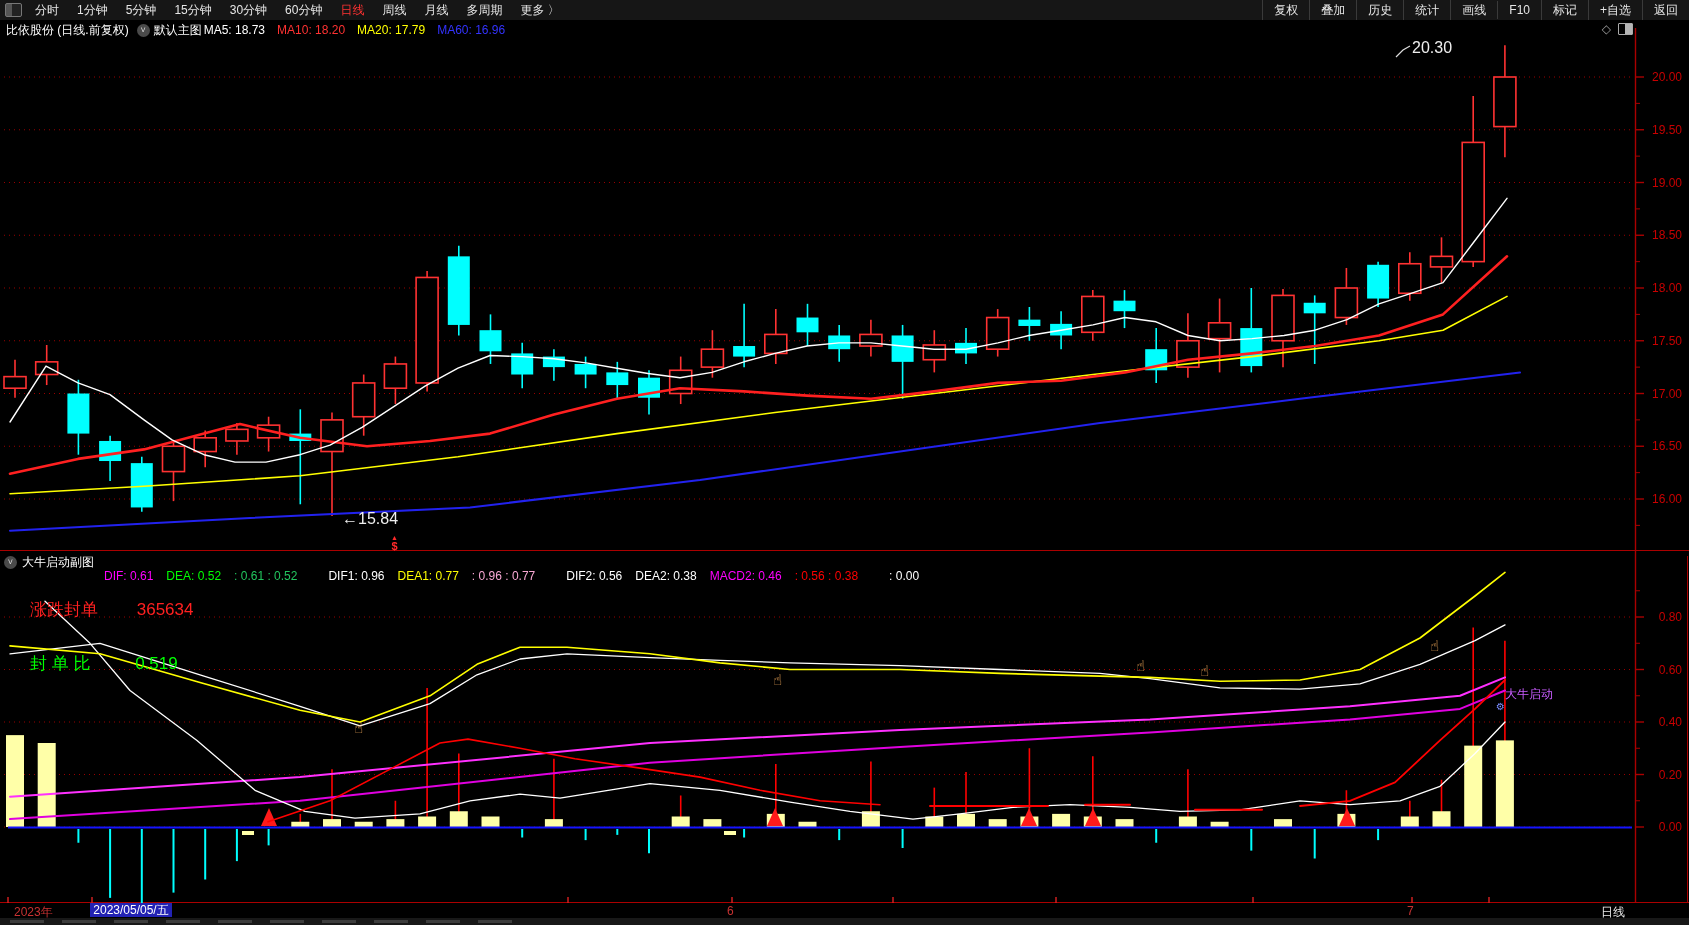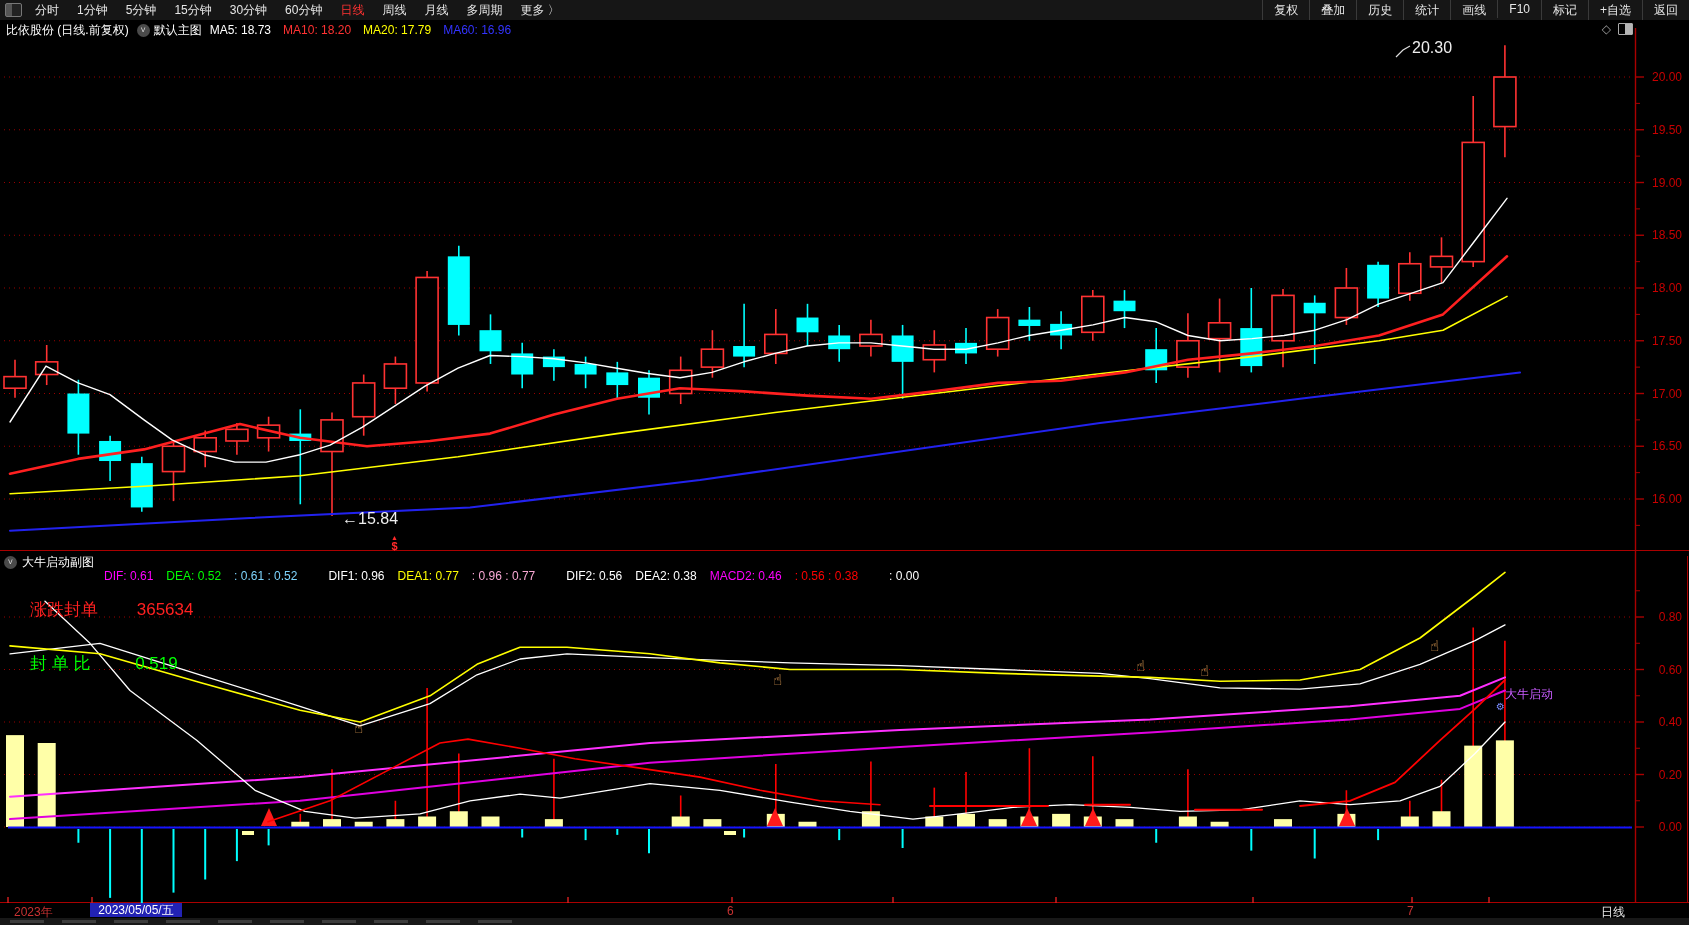--- a/index.html
+++ b/index.html
@@ -2,33 +2,33 @@
 <html><head>
 <meta charset="utf-8">
 <style>
   html,body{margin:0;padding:0;background:#000;}
   #root{position:relative;width:1689px;height:925px;background:#000;overflow:hidden;
         font-family:"Liberation Sans","DejaVu Sans",sans-serif;}
   
   #topbar{position:absolute;left:0;top:0;width:1689px;height:20px;background:#161616;
           display:flex;align-items:center;justify-content:space-between;font-size:12px;color:#e6e6e6;}
   .tb-left{display:flex;align-items:center;}
-  .tb-right{display:flex;align-items:flex-start;}
+  .tb-right{display:flex;align-items:center;}
   .tb-item{padding:2px 9px;white-space:nowrap;cursor:default;}
   .tb-right .tb-item{border-left:1px solid #3a3a3a;padding:2px 11px;}
   .tb-item.active{color:#ff3232;}
   #app-icon{width:15px;height:12px;margin:0 4px 0 5px;border:1px solid #777;border-radius:2px;
             background:linear-gradient(90deg,#555 40%,#222 40%);}
   
   #infobar{position:absolute;left:0;top:20px;width:1689px;height:20px;background:#000;
            display:flex;align-items:center;font-size:12px;color:#fff;}
   #stock-name{margin-left:6px;white-space:nowrap;}
   #preset-icon{width:13px;height:13px;border-radius:50%;background:#4a4a4a;color:#ddd;
                font-size:9px;line-height:12px;text-align:center;margin:0 4px 0 8px;}
-  #preset-label{margin-right:8px;}
+  #preset-label{margin-right:2px;}
   .ma-item{margin-right:12px;white-space:nowrap;}
   #infobar-right{position:absolute;right:56px;top:2px;display:flex;align-items:center;gap:7px;}
   #diamond-icon{color:#999;font-size:12px;}
   #layout-icon{width:13px;height:10px;border:1px solid #aaa;border-radius:1px;
                background:linear-gradient(90deg,#000 50%,#b5b5b5 50%);}
   
   #chart-svg{position:absolute;left:0;top:0;}
   
   #subheader{position:absolute;left:4px;top:553px;height:18px;display:flex;align-items:center;
              font-size:12px;color:#fff;white-space:nowrap;}
@@ -42,21 +42,21 @@
   .annot{font-size:16px;color:#eee;}
   .hand{position:absolute;color:#ffb25e;font-size:15px;line-height:15px;}
   #signal-label{color:#c95cff;font-size:12px;}
   #gear-icon{color:#7b8cff;font-size:10px;}
   #sell-marker{display:flex;flex-direction:column;align-items:center;color:#ff2a2a;line-height:8px;}
   #sell-marker .arr{font-size:7px;}
   #sell-marker .dollar{font-size:11px;font-weight:bold;}
   
   #dateline{position:absolute;left:0;top:903px;width:1689px;height:15px;background:#000;font-size:12px;}
   #year-label{position:absolute;left:14px;top:1px;color:#c83232;}
-  #date-box{position:absolute;left:90px;top:0px;width:92px;height:14px;background:#2222b4;
+  #date-box{position:absolute;left:90px;top:0px;width:82px;height:14px;background:#2222b4;
             color:#fff;text-align:center;line-height:14px;}
   #month1{position:absolute;left:727px;top:1px;color:#c83232;}
   #month2{position:absolute;left:1407px;top:1px;color:#c83232;}
   #period-label{position:absolute;left:1601px;top:1px;color:#e8e8e8;}
   
   #taskbar{position:absolute;left:0;top:918px;width:1689px;height:7px;background:#181818;
            display:flex;gap:18px;align-items:center;padding-left:10px;}
   #taskbar div{width:34px;height:3px;background:#3c3c3c;}
 </style>
 </head>
@@ -374,21 +374,21 @@
     <span class="arr">▲</span>
     <span class="dollar">$</span>
   </div>
 
   <div id="subheader">
     <span id="sub-collapse-icon">˅</span>
     <span id="sub-title">大牛启动副图</span>
     <span id="sub-values" style="display:flex;margin-top:28px;">
         <span class="hv" style="color: rgb(255, 0, 255);">DIF: 0.61</span>
         <span class="hv" style="color: rgb(0, 255, 0);">DEA: 0.52</span>
-        <span class="hv" style="color: #7dd3fc;">: 0.61 : 0.52</span>
+        <span class="hv" style="color: #22c55e;">: 0.61 : 0.52</span>
         <span class="hv wide" style="color: rgb(255, 255, 255);">DIF1: 0.96</span>
         <span class="hv" style="color: rgb(255, 255, 0);">DEA1: 0.77</span>
         <span class="hv" style="color: #f9a8d4;">: 0.96 : 0.77</span>
         <span class="hv wide" style="color: rgb(255, 255, 255);">DIF2: 0.56</span>
         <span class="hv" style="color: rgb(255, 255, 255);">DEA2: 0.38</span>
         <span class="hv" style="color: rgb(255, 0, 255);">MACD2: 0.46</span>
         <span class="hv" style="color: rgb(255, 0, 0);">: 0.56 : 0.38</span>
         <span class="hv wide" style="color: rgb(255, 255, 255);">: 0.00</span>
       </span>
   </div>

